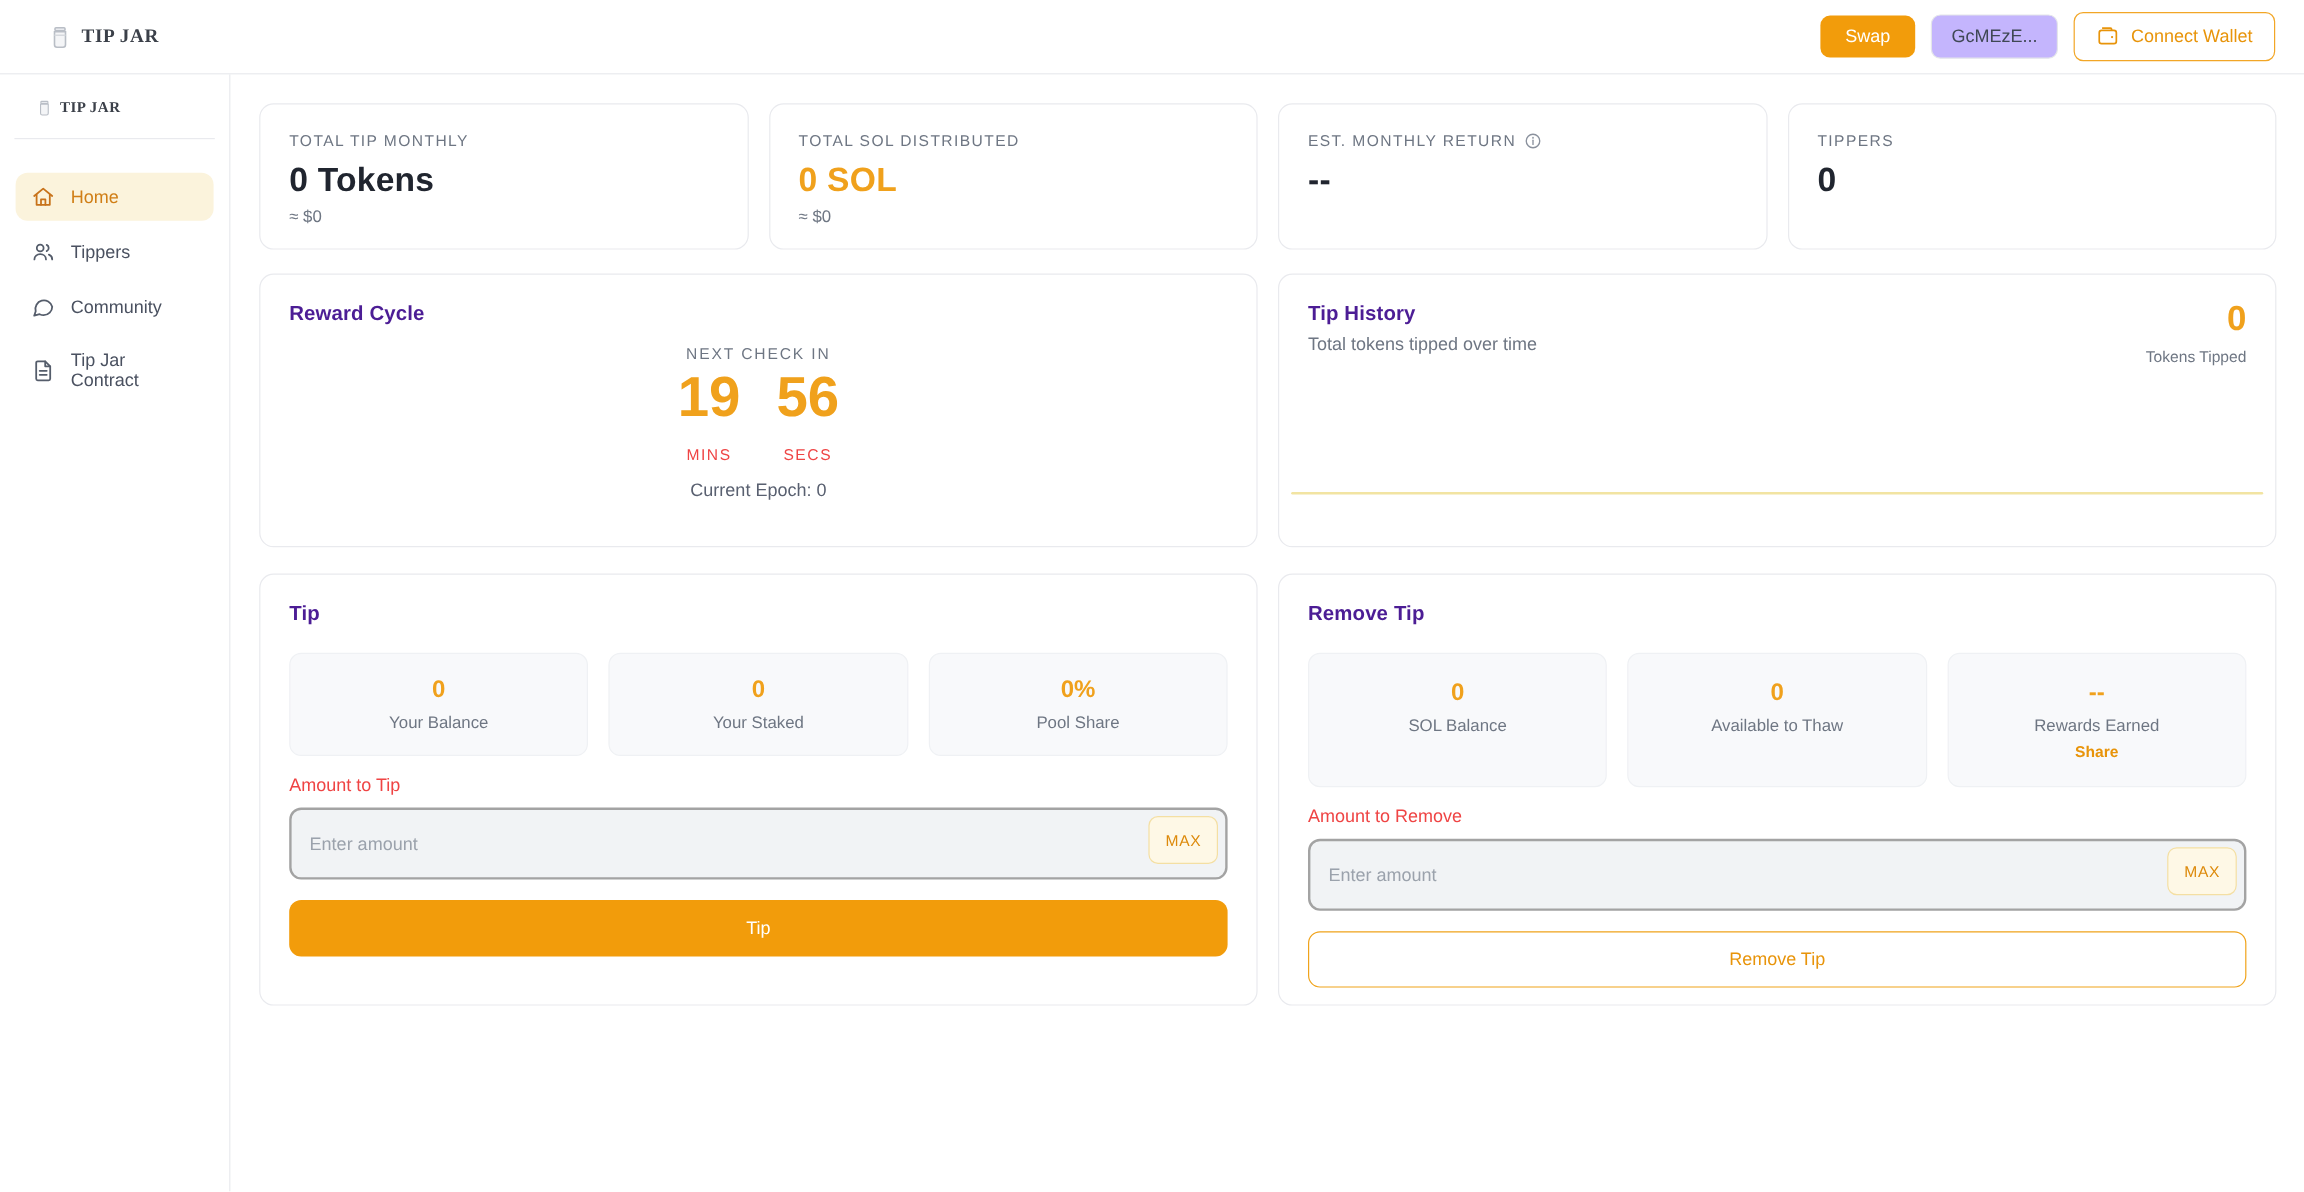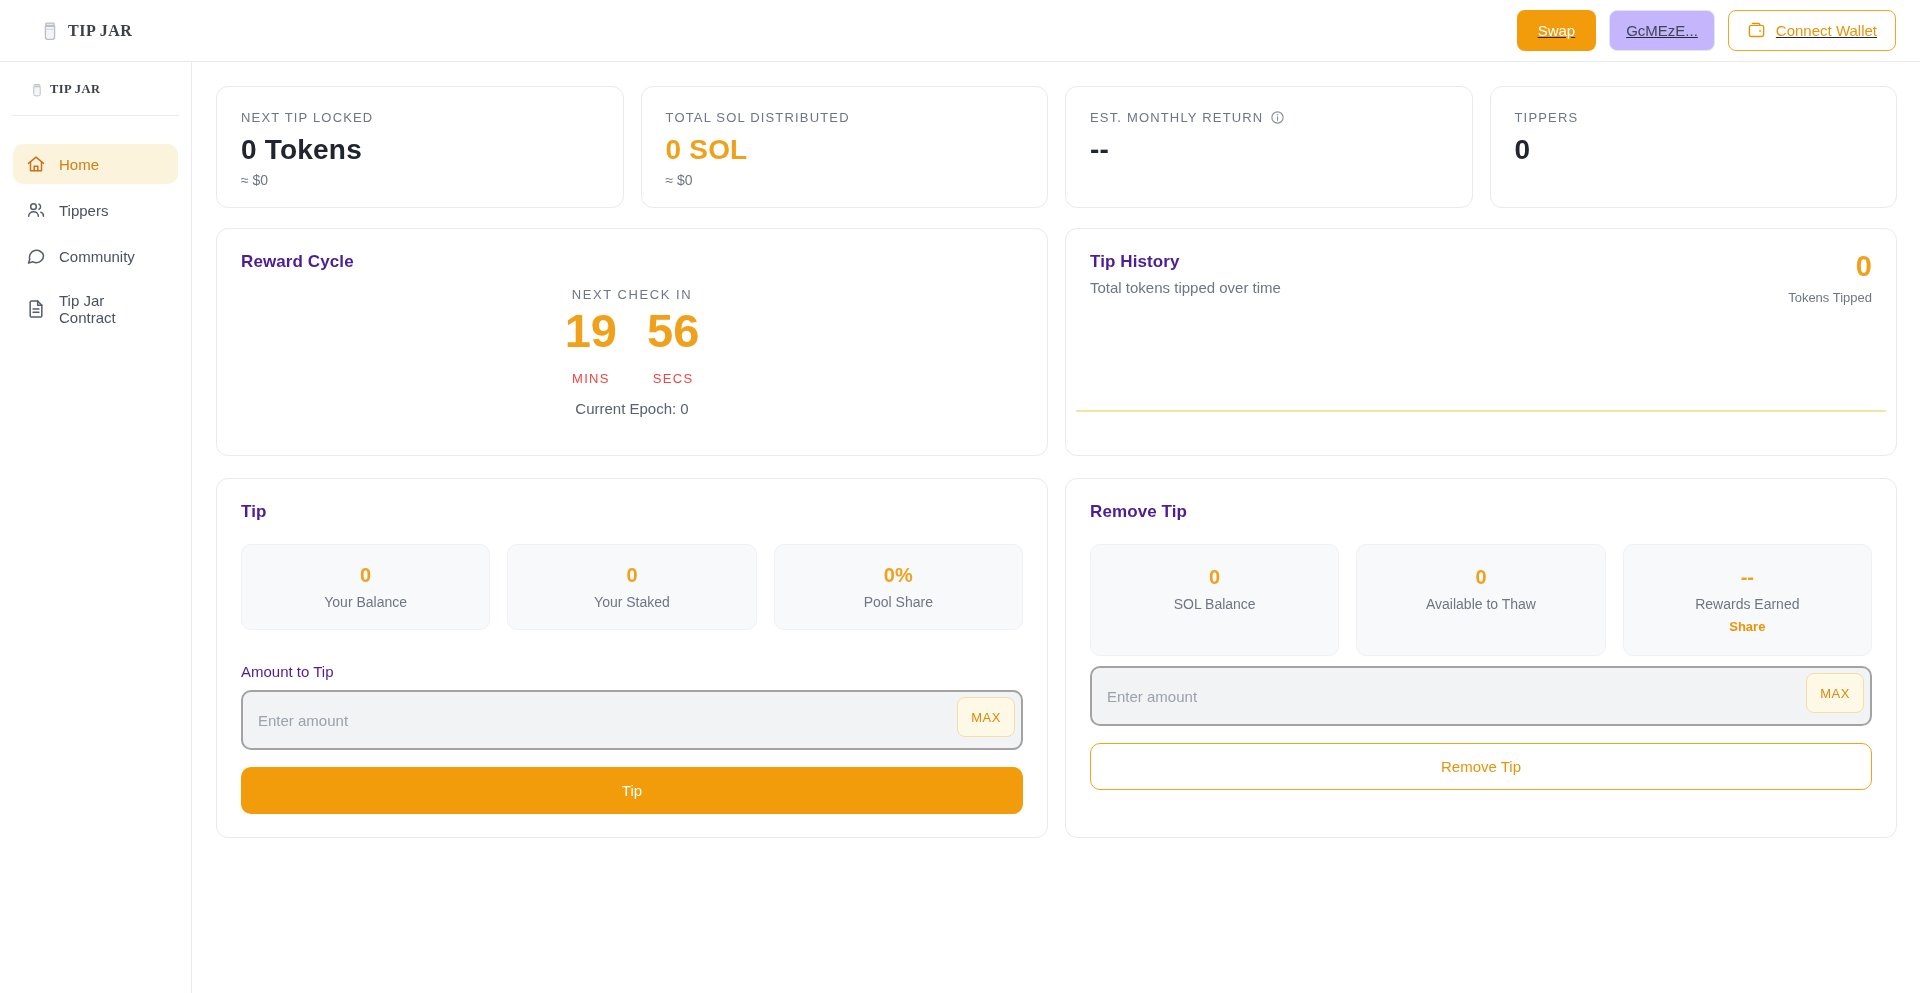--- a/index.html
+++ b/index.html
@@ -2,21 +2,21 @@
 <html><head>
 <meta charset="utf-8">
 <style>
   * { margin:0; padding:0; box-sizing:border-box; }
   html,body { width:1920px; height:993px; background:#fff; font-family:"Liberation Sans", sans-serif; color:#232833; overflow:hidden; }
 
   
   .header { height:62px; display:flex; align-items:center; justify-content:space-between; padding:0 24px 0 40px; border-bottom:1px solid #E9EAEE; background:#fff; }
   .brand { display:flex; align-items:center; gap:8px; }
   .brand-name { font-family:"Liberation Serif", serif; font-weight:700; font-size:16px; letter-spacing:0.5px; color:#3B4049; }
-  .header-right { display:flex; gap:13px;text-decoration:underline; }
+  .header-right { display:flex; align-items:center; gap:13px; }
   .btn { border:none; cursor:pointer; font-family:inherit; border-radius:8px; font-size:15px; }
   .btn-swap { background:#F29C0B; color:#fff; padding:9px 21px; font-weight:400; }
   .chip-address { background:#c4b5fd; border:1px solid #E4E6EA; color:#3F4754; padding:9px 16px; border-radius:8px; font-size:15px; cursor:pointer; }
   .btn-connect { background:#fff; border:1px solid #F2A626; color:#E8940A; padding:10px 18px; display:flex; align-items:center; gap:10px; font-size:15px; }
 
   
   .shell { display:flex; height:931px; }
   .sidebar { width:192px; border-right:1px solid #E9EAEE; padding-top:20px; flex-shrink:0; }
   .side-brand { display:flex; align-items:center; gap:6px; padding:0 0 0 30px; }
   .side-brand-name { font-family:"Liberation Serif", serif; font-weight:700; font-size:12.5px; letter-spacing:0.4px; color:#3B4049; }
@@ -60,21 +60,21 @@
 
   
   .row3 { display:grid; grid-template-columns:1fr 1fr; gap:17px; }
   .panel { padding:23px 24px; height:360px; }
   .mini-grid { display:grid; grid-template-columns:repeat(3,1fr); gap:17px; margin-top:22px; }
   .mini-box { background:#F8F9FB; border:1px solid #EFF1F4; border-radius:10px; text-align:center; padding:19px 10px; }
   .mini-box.tall { padding:21px 10px; }
   .mini-value { font-size:20px; font-weight:700; color:#F0A11C; }
   .mini-label { font-size:14px; color:#6E7683; margin-top:7px; }
   .mini-link { font-size:13px; color:#E8940A; margin-top:7px; font-weight:700; cursor:pointer; }
-  .amount-label { font-size:15px; color:#4c1d95; margin-top:33px; }
+  .amount-label { font-size:15px; color:#ef4444; margin-top:16px; }
   .input-wrap { position:relative; margin-top:10px; }
   .amount-input { width:100%; height:60px; background:#F1F3F5; border:2px solid #a3a3a3; border-radius:10px; padding:0 78px 0 15px; font-size:15px; font-family:inherit; color:#232833; outline:none; }
   .amount-input::placeholder { color:#9BA2AC; }
   .max-btn { position:absolute; right:8px; top:7px; height:40px; padding:0 13px; background:#FEF8E6; border:1px solid #F4DFA3; border-radius:8px; color:#DD8A0B; font-size:13px; letter-spacing:0.04em; cursor:pointer; font-family:inherit; }
   .action-btn { width:100%; height:47px; margin-top:17px; border-radius:10px; font-size:15px; cursor:pointer; font-family:inherit; }
   .action-primary { background:#F29C0B; color:#fff; border:none; }
   .action-outline { background:#fff; color:#E8940A; border:1.5px solid #F0A31B; }
 </style>
 </head>
 <body>
@@ -162,21 +162,21 @@
         </svg>
       </span>
       <span>Tip Jar Contract</span>
     </div>
   </div>
 
   <div class="main">
 
     <div class="stats-row">
       <div class="card stat-card">
-        <div class="stat-label">NEXT TIP LOCKED</div>
+        <div class="stat-label">TOTAL TIP MONTHLY</div>
         <div class="stat-value">0 Tokens</div>
         <div class="stat-sub">≈ $0</div>
       </div>
       <div class="card stat-card">
         <div class="stat-label">TOTAL SOL DISTRIBUTED</div>
         <div class="stat-value accent">0 SOL</div>
         <div class="stat-sub">≈ $0</div>
       </div>
       <div class="card stat-card">
         <div class="stat-label">
@@ -266,20 +266,21 @@
           <div class="mini-box tall">
             <div class="mini-value">0</div>
             <div class="mini-label">Available to Thaw</div>
           </div>
           <div class="mini-box tall">
             <div class="mini-value">--</div>
             <div class="mini-label">Rewards Earned</div>
             <div class="mini-link">Share</div>
           </div>
         </div>
+        <div class="amount-label">Amount to Remove</div>
         <div class="input-wrap">
           <input class="amount-input" type="text" placeholder="Enter amount" style="">
           <button class="max-btn">MAX</button>
         </div>
         <button class="action-btn action-outline">Remove Tip</button>
       </div>
     </div>
 
   </div>
 </div>

